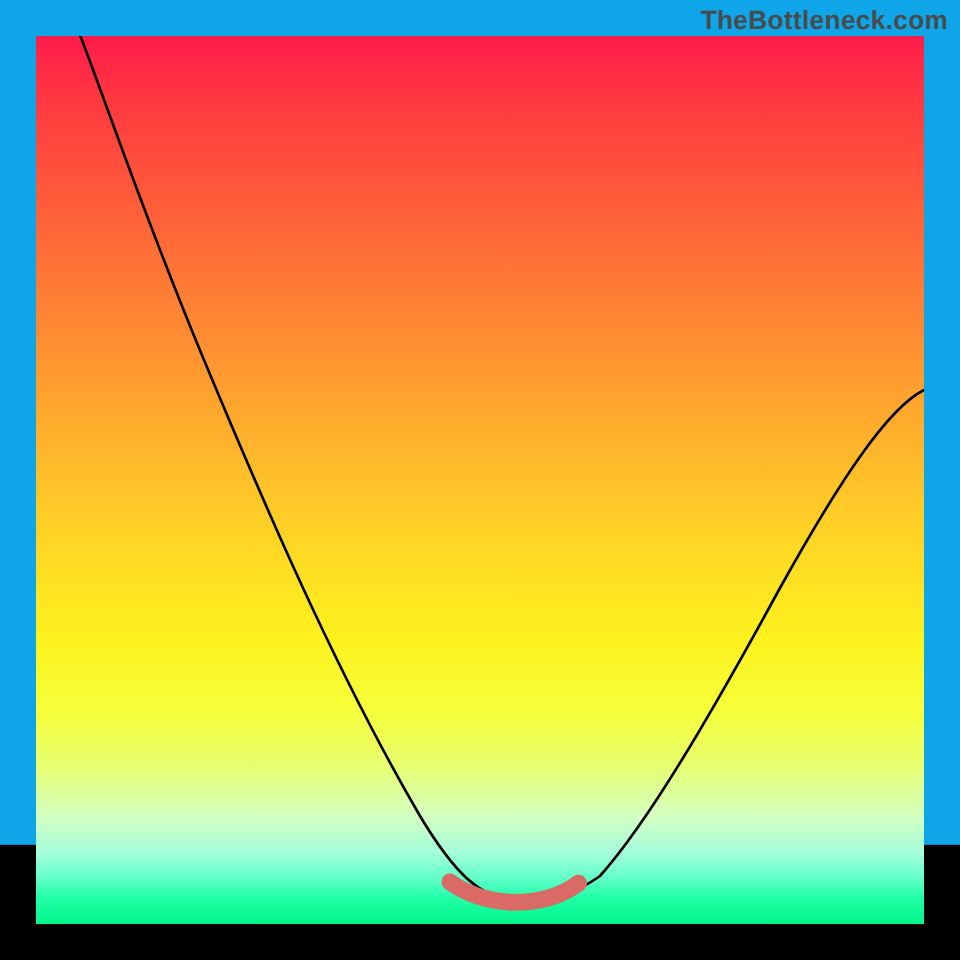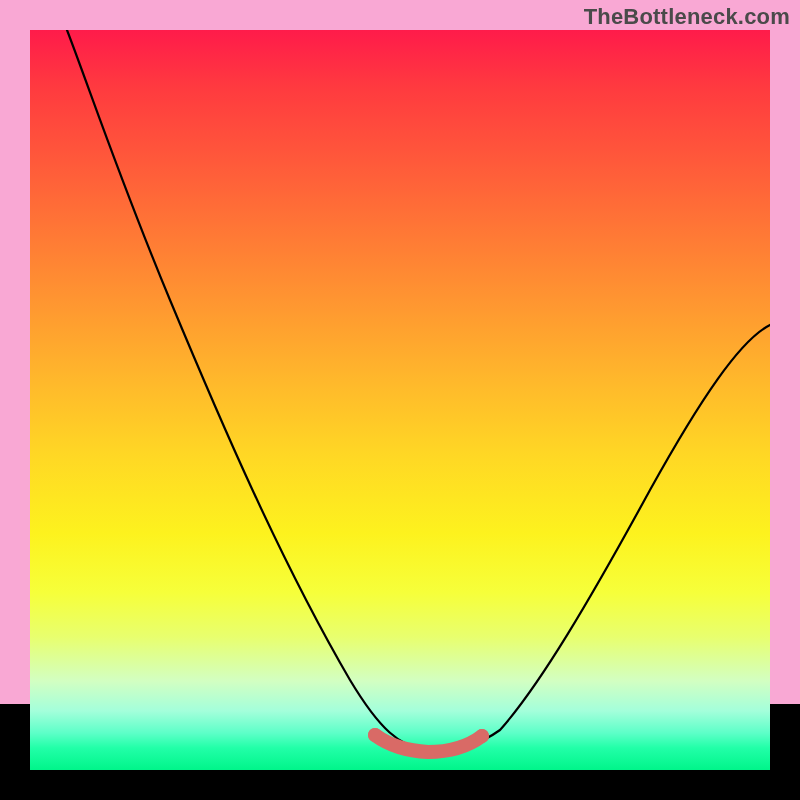--- a/index.html
+++ b/index.html
@@ -8,21 +8,21 @@
     width: 800px;
     height: 800px;
     background: #000;
     overflow: hidden;
     font-family: Arial, Helvetica, sans-serif;
   }
   .frame {
     position: relative;
     width: 800px;
     height: 704px;
-    background: #f9a8d4;
+    background: #0ea5e9;
   }
   .watermark {
     position: absolute;
     top: 4px;
     right: 10px;
     color: #4a4a4a;
     font-size: 22px;
     font-weight: 600;
     letter-spacing: 0.2px;
     z-index: 20;

